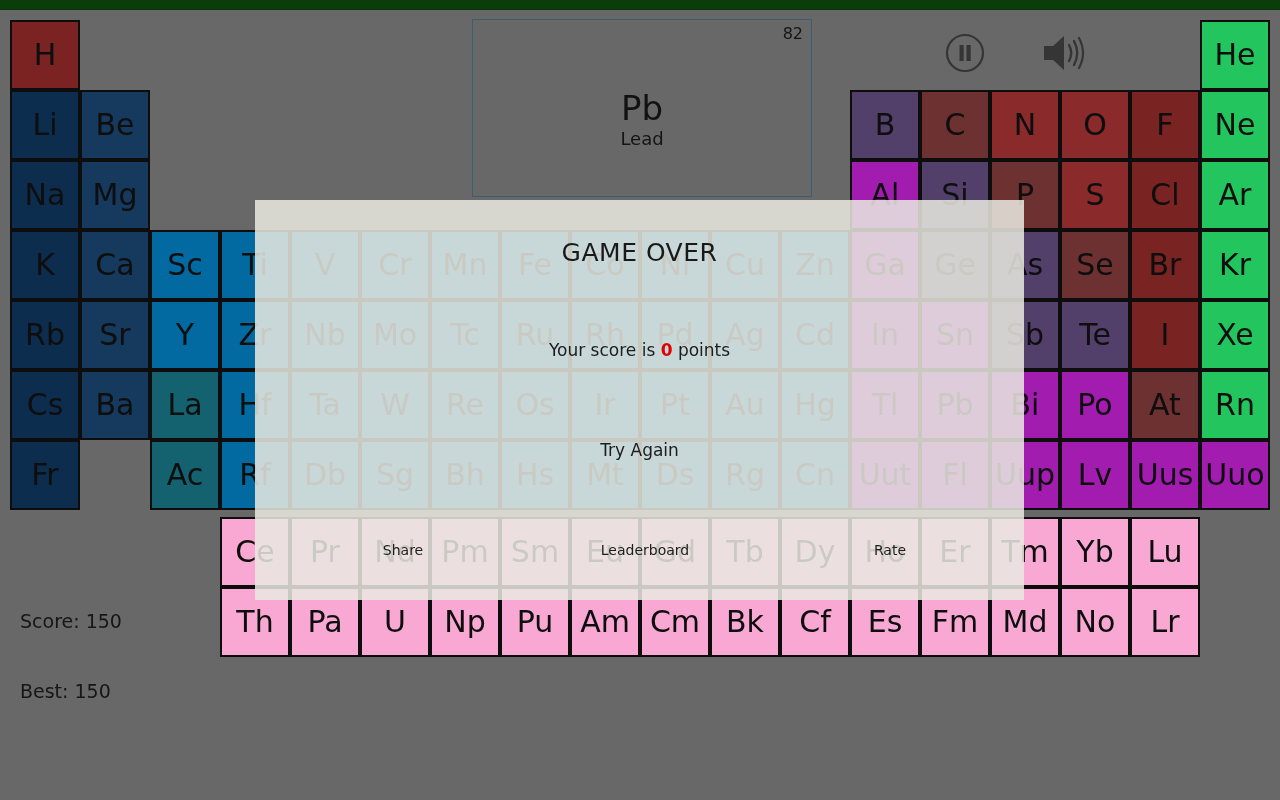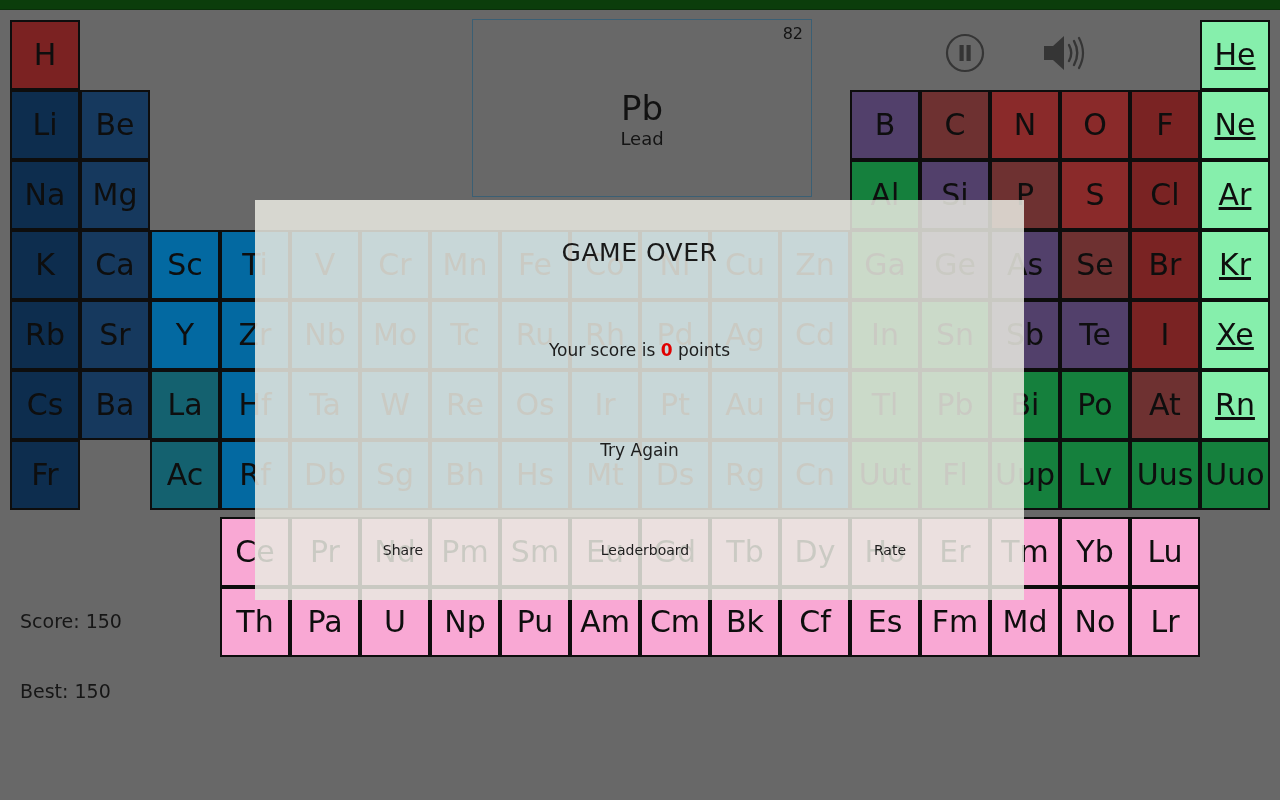--- a/index.html
+++ b/index.html
@@ -44,26 +44,26 @@
   }
   .cell.tiny  { font-size: 30px; }
 
   
   .c-h        { background: #7b2222; }       
   .c-alkali   { background: #0d2d4e; }       
   .c-alkaline { background: #16395e; }       
   .c-trans    { background: #0369a1; }       
   .c-lanth    { background: #14616f; }       
   .c-actin    { background: #f9a8d4; }
-  .c-post     { background: #15803d; }       
+  .c-post     { background: #a21caf; }       
   .c-metalloid{ background: #52406b; }       
   .c-nonmetal { background: #8a2a2a; }       
   .c-nonmetal2{ background: #6e3131; }       
   .c-halogen  { background: #7a2323; }
-  .c-noble    { background: #86efac; text-decoration: underline; }
+  .c-noble    { background: #22c55e; }
 
   
   #question-card {
     position: absolute;
     left: 472px; top: 19px;
     width: 340px; height: 178px;
     border: 1px solid #3a5f74;
     background: transparent;
   }
   #question-num {

